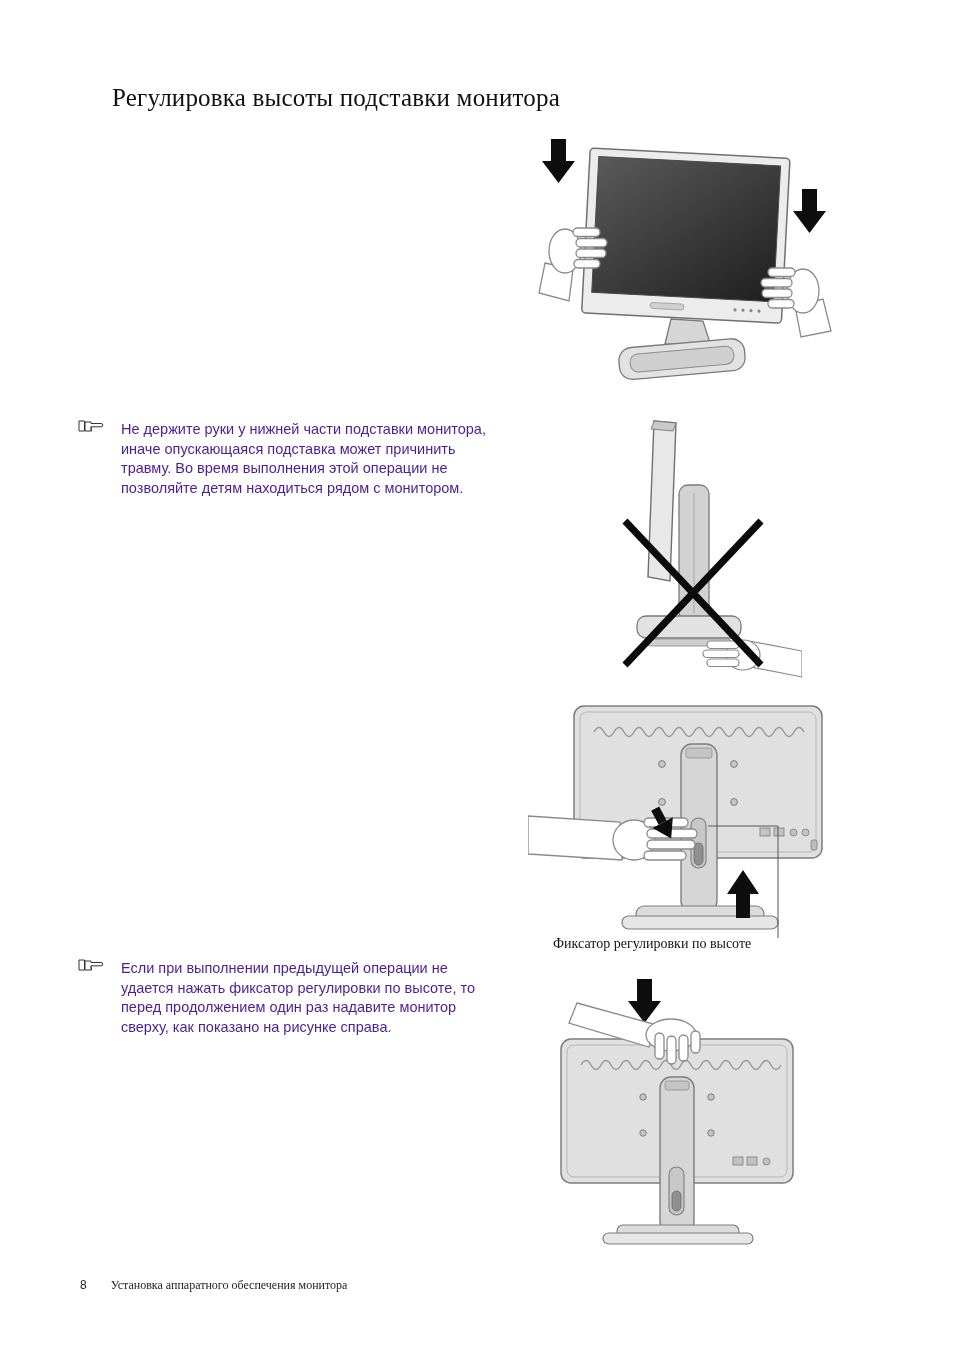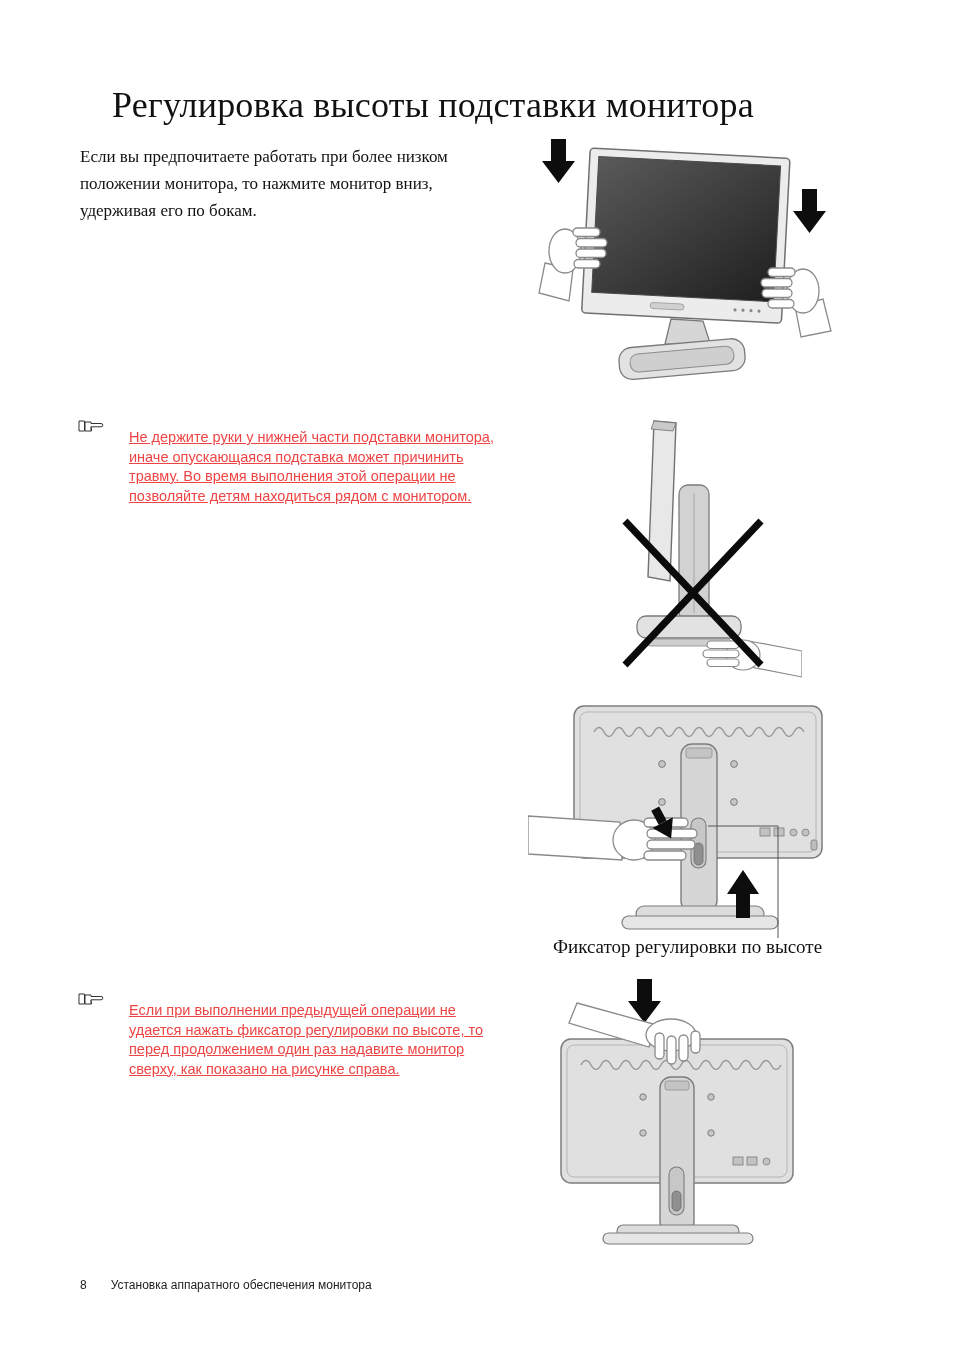--- a/index.html
+++ b/index.html
@@ -4,64 +4,61 @@
 <style>
   * { box-sizing: border-box; }
   html, body { margin: 0; padding: 0; background: #eaeaea; }
   .page {
     position: relative; width: 954px; height: 1351px; margin: 0 auto;
     background: #ffffff; overflow: hidden;
     font-family: "Liberation Serif", serif; color: #111;
   }
   .title {
     position: absolute; left: 112px; top: 84px; margin: 0;
-    font-size: 36px; font-weight: 400; letter-spacing: 0.2px;
+    font-size: 25px; font-weight: 400; letter-spacing: 0.2px;
   }
   .body-text {
     position: absolute; margin: 0; font-size: 17px; line-height: 27px;
     white-space: pre-line; color: #121212;
   }
   .para1 { left: 80px; top: 143px; width: 480px; }
   .para2 { left: 80px; top: 688px; width: 480px; }
   .note {
     position: absolute; display: flex; gap: 13px;
     font-family: "Liberation Sans", sans-serif;
   }
   .note1 { left: 78px; top: 416px; }
-  .note2 { left: 78px; top: 989px; }
+  .note2 { left: 78px; top: 955px; }
   .note-icon-box { flex: 0 0 auto; margin-top: 1px; }
   .note-text {
-    margin: 12px; font-size: 14.5px; line-height: 19.5px; width: 430px;
-    white-space: pre-line; color: #ef4444; text-decoration: underline;
+    margin: 4px; font-size: 14.5px; line-height: 19.5px; width: 430px;
+    white-space: pre-line; color: #4c1d95;
   }
   .figure { position: absolute; }
   .fig1 { left: 533px; top: 131px; }
   .fig2 { left: 597px; top: 413px; }
   .fig3 { left: 528px; top: 700px; }
   .fig4 { left: 525px; top: 975px; }
   .caption {
     position: absolute; left: 553px; top: 936px; margin: 0;
-    font-size: 19px; font-family: "Liberation Serif", serif;
+    font-size: 14px; font-family: "Liberation Serif", serif;
   }
   .footer {
     position: absolute; left: 80px; top: 1278px;
     font-family: "Liberation Sans", sans-serif; font-size: 12px; color: #222;
   }
-  .footer .section { margin-left: 24px; }
+  .footer .section { margin-left: 24px; font-family: Liberation Serif, serif; }
 </style>
 </head>
 <body>
 
 <div class="page">
 
   <h1 class="title">Регулировка высоты подставки монитора</h1>
 
-  <p class="body-text para1">Если вы предпочитаете работать при более низком
-положении монитора, то нажмите монитор вниз,
-удерживая его по бокам.</p>
 
   <div class="figure fig1">
     <svg width="300" height="278" viewBox="0 0 300 278">
       <defs>
         <linearGradient id="scr1" x1="0" y1="0" x2="1" y2="1">
           <stop offset="0" stop-color="#5a5a5a"></stop>
           <stop offset="1" stop-color="#1f1f1f"></stop>
         </linearGradient>
       </defs>
       <g fill="#0d0d0d">

